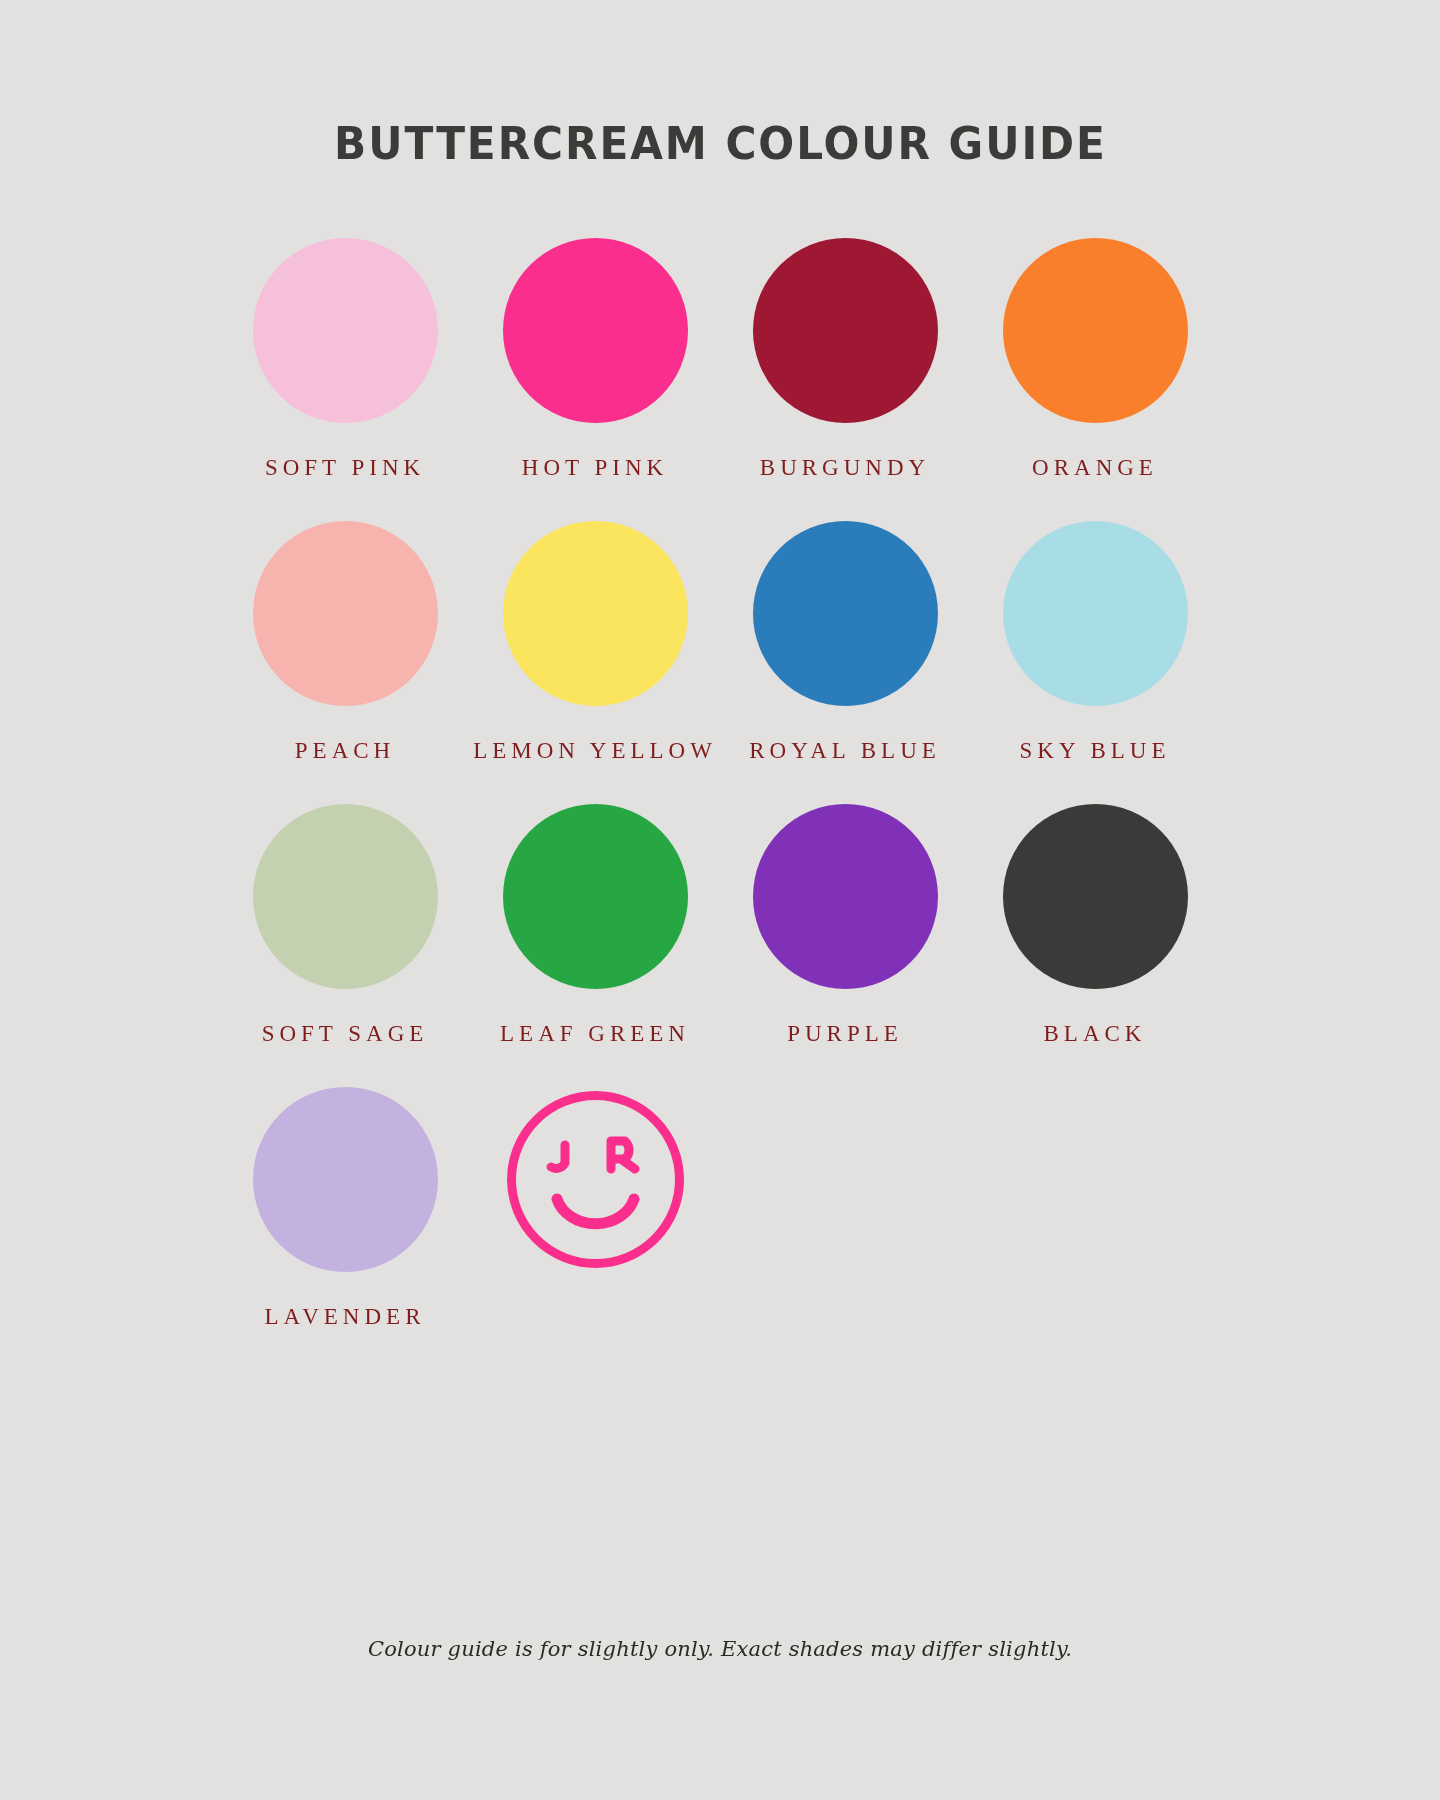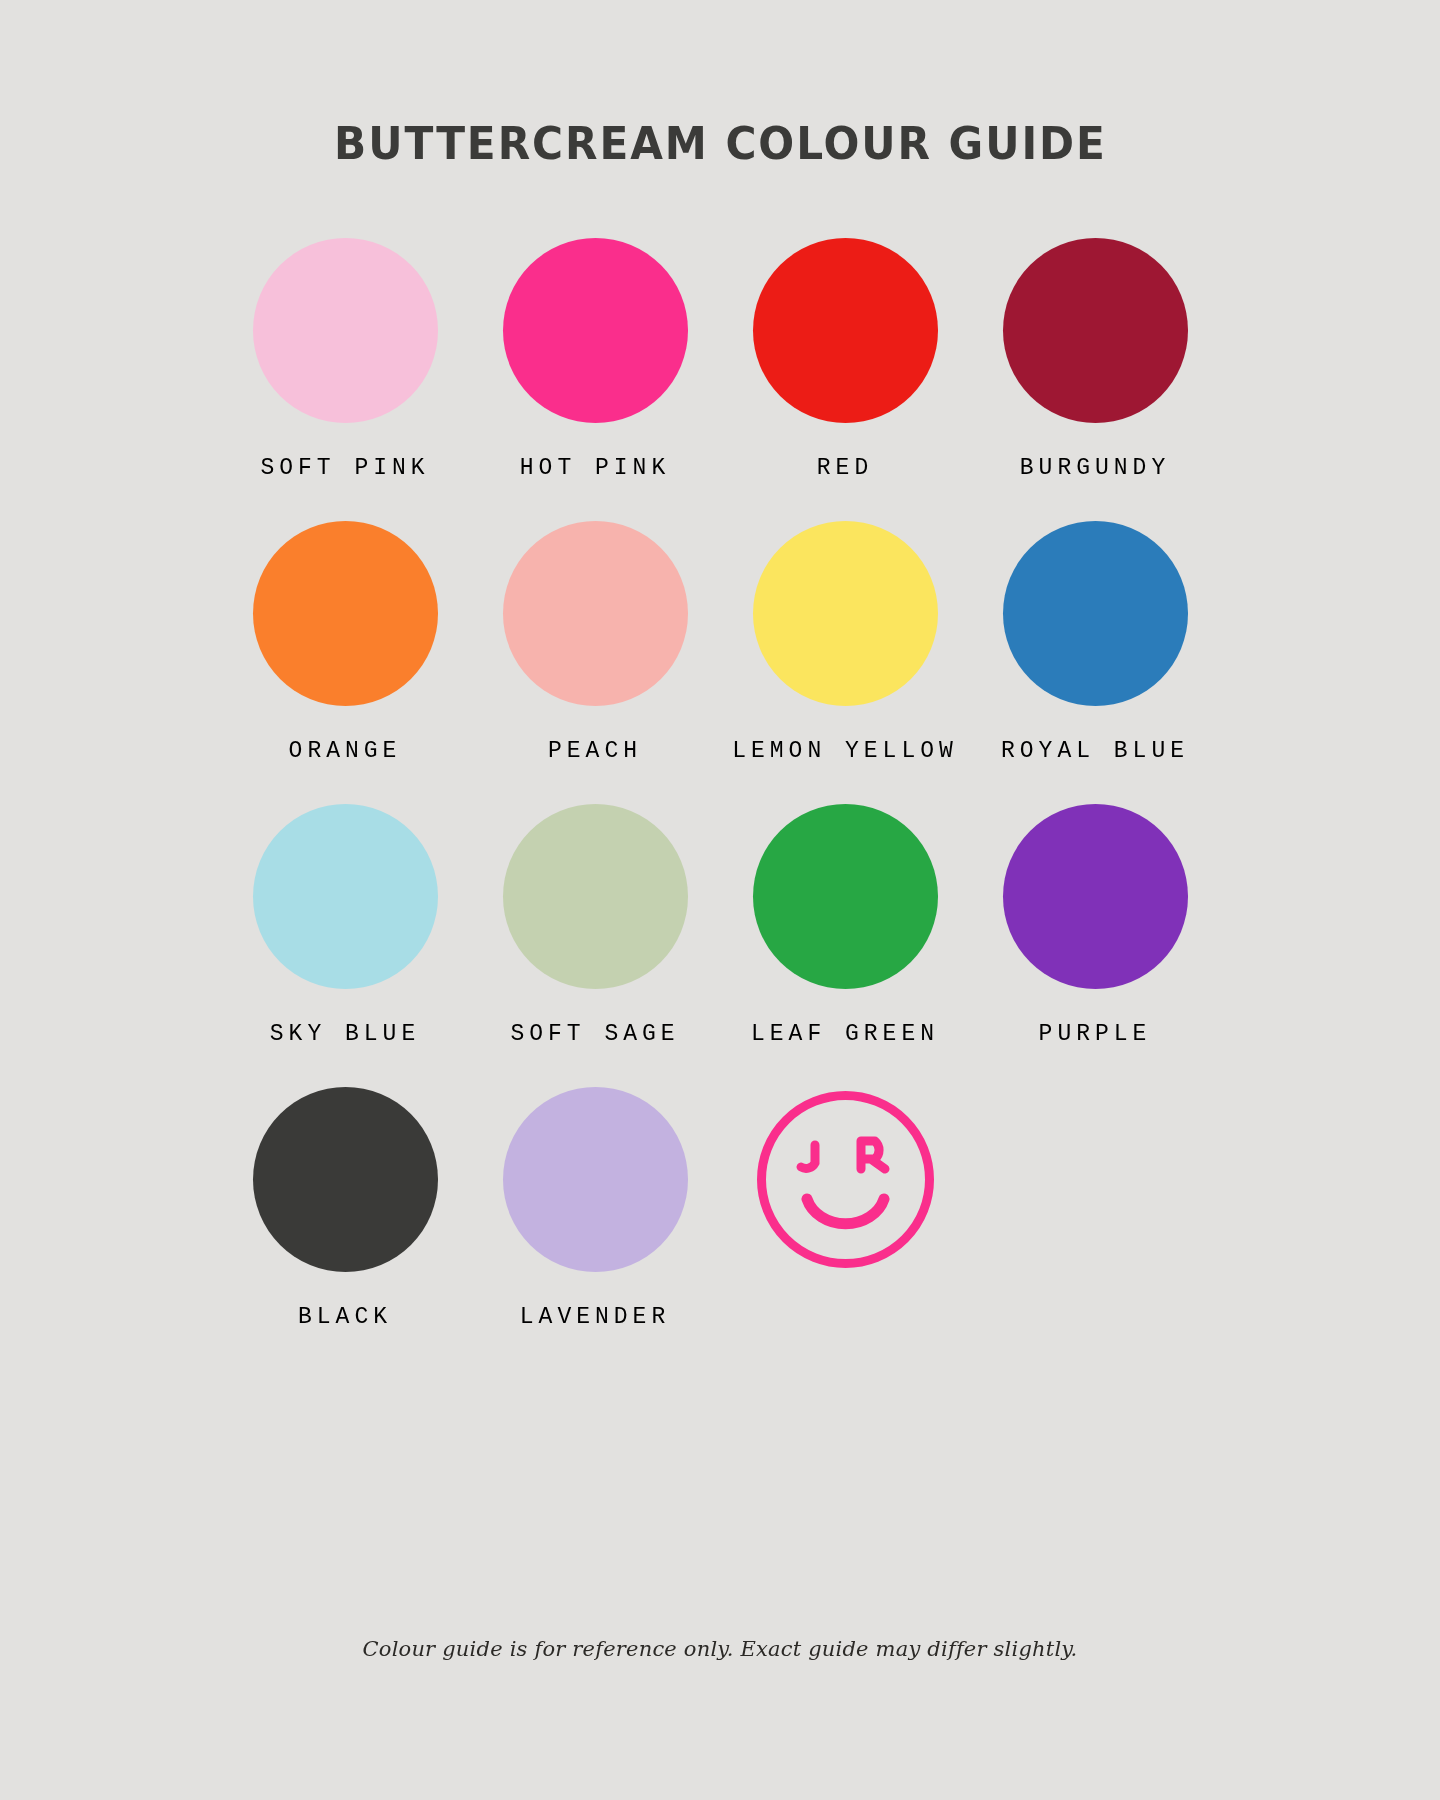--- a/index.html
+++ b/index.html
@@ -48,25 +48,25 @@
     flex-direction: column;
     align-items: center;
   }
   .swatch {
     width: 185px;
     height: 185px;
     border-radius: 50%;
   }
   .label {
     margin-top: 32px;
-    font-family: Liberation Mono, monospace;
+    font-family: Liberation Serif, serif;
     font-size: 23px;
     font-weight: 400;
     letter-spacing: 5.0px;
-    color: #000000;
+    color: #7f1d1d;
     text-transform: uppercase;
     text-align: center;
     white-space: nowrap;
   }
   .logo-wrap {
     width: 185px;
     height: 185px;
     display: flex;
     align-items: center;
     justify-content: center;
@@ -101,24 +101,20 @@
     <div class="cell">
       <div class="swatch" style="background:#f7c0da"></div>
       <div class="label">Soft Pink</div>
     </div>
 
     <div class="cell">
       <div class="swatch" style="background:#fa2e8c"></div>
       <div class="label">Hot Pink</div>
     </div>
 
-    <div class="cell">
-      <div class="swatch" style="background:#ec1c16"></div>
-      <div class="label">Red</div>
-    </div>
 
     <div class="cell">
       <div class="swatch" style="background:#9e1733"></div>
       <div class="label">Burgundy</div>
     </div>
 
     <div class="cell">
       <div class="swatch" style="background:#fa7f2c"></div>
       <div class="label">Orange</div>
     </div>
@@ -176,15 +172,15 @@
           <path d="M62 58 L62 76 A10 10 0 0 1 48 80" fill="none" stroke="#fa2e8c" stroke-width="9" stroke-linecap="round"></path>
           <path d="M108 82 L108 54 L122 54 A12 12 0 0 1 122 72 L108 72 M118 72 L132 82" fill="none" stroke="#fa2e8c" stroke-width="9" stroke-linecap="round" stroke-linejoin="round"></path>
           <path d="M54 112 A40 34 0 0 0 131 112" fill="none" stroke="#fa2e8c" stroke-width="11" stroke-linecap="round"></path>
         </svg>
       </div>
       <div class="label"></div>
     </div>
 
   </div>
 
-  <div class="footnote">Colour guide is for reference only. Exact guide may differ slightly.</div>
+  <div class="footnote">Colour guide is for slightly only. Exact shades may differ slightly.</div>
 
 </div>
 
 </body></html>

